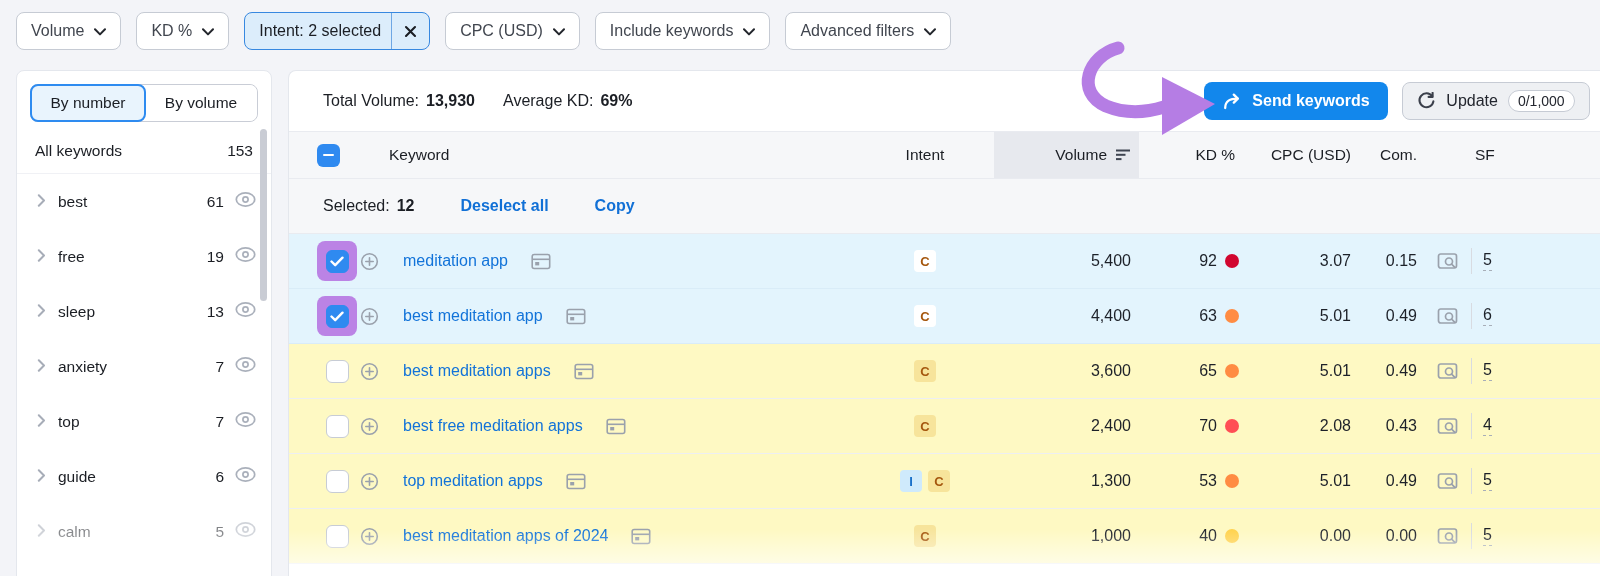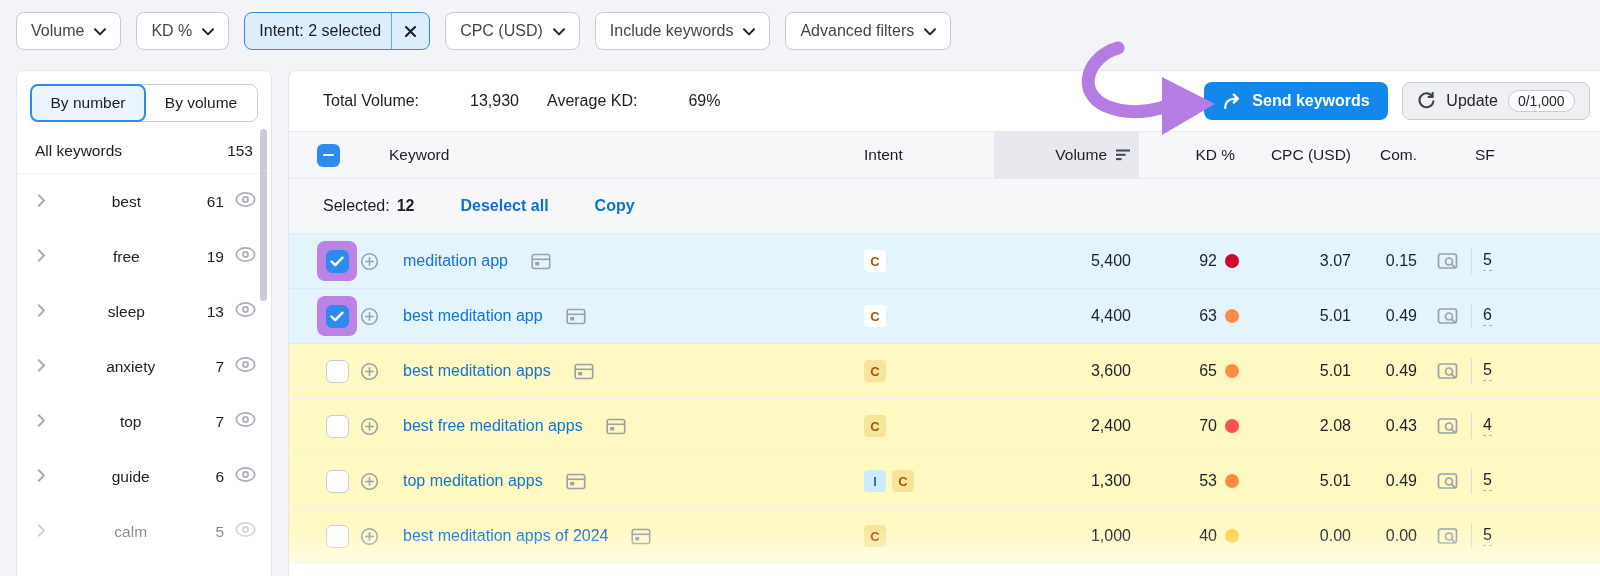--- a/index.html
+++ b/index.html
@@ -47,21 +47,21 @@
     background:#e9f4fd; border:2px solid #2e8bf0; margin:-1px; z-index:1;
   }
   .all-keywords-row {
     height:46px; padding:0 18px; display:flex; align-items:center;
     justify-content:space-between; font-size:15.5px; border-bottom:1px solid #f0f1f5;
   }
   .group-row {
     height:55px; padding:0 14px 0 20px; display:flex; align-items:center;
     gap:12px; font-size:15.5px; cursor:pointer;
   }
-  .group-label { flex:1;text-align:center; }
+  .group-label { flex:1; }
   .group-right { display:flex; align-items:center; gap:10px; }
   .side-scrollbar {
     position:absolute; right:4px; top:58px; width:7px; height:172px;
     background:#c9ccd4; border-radius:4px;
   }
   .panel-fade {
     position:absolute; left:0; right:0; bottom:0; height:52px;
     background:linear-gradient(to bottom, rgba(255,255,255,0), rgba(255,255,255,.85));
     pointer-events:none;
   }
@@ -70,42 +70,42 @@
   .main {
     position:absolute; left:288px; top:70px; right:0; bottom:-6px;
     background:#fff; border:1px solid #e4e7ed; border-right:none;
     border-radius:8px 0 0 0; overflow:hidden;
   }
   .toolbar {
     height:60px; display:flex; align-items:center; padding:0 10px 0 34px;
   }
   .stats { display:flex; gap:28px; font-size:16px; }
   .stat { display:flex; gap:7px; align-items:center; }
-  .stat b { font-weight:normal;margin-left:44px; }
+  .stat b { font-weight:bold; }
   .toolbar-buttons { margin-left:auto; display:flex; gap:14px; align-items:center; }
   .btn-send {
     height:38px; width:184px; background:#1287ec; border:none; border-radius:8px;
     color:#fff; font-size:16px; font-weight:bold; display:flex; align-items:center;
     justify-content:center; gap:10px; cursor:pointer; font-family:inherit;
   }
   .btn-update {
     height:38px; width:188px; background:#eef0f3; border:1px solid #c6cbd4; border-radius:8px;
     color:#23262e; font-size:16px; display:flex; align-items:center; justify-content:center;
     gap:10px; cursor:pointer; font-family:inherit;
   }
   .quota-pill {
     background:#fff; border:1px solid #c6cbd4; border-radius:12px;
     font-size:14px; padding:2px 9px; color:#23262e;
   }
 
   
   .cell { display:flex; align-items:center; }
   .col-check   { flex:0 0 64px; padding-left:28px; }
   .col-keyword { flex:1 1 auto; min-width:0; gap:23px; padding-left:2px; }
-  .col-intent  { flex:0 0 130px; justify-content:flex-start; padding-right:8px; gap:6px; }
+  .col-intent  { flex:0 0 130px; justify-content:center; padding-right:8px; gap:6px; }
   .col-volume  { flex:0 0 145px; justify-content:flex-end; padding-right:8px; }
   .col-kd      { flex:0 0 100px; justify-content:flex-end; gap:8px; }
   .col-cpc     { flex:0 0 112px; justify-content:flex-end; }
   .col-com     { flex:0 0 66px;  justify-content:flex-end; }
   .col-sf      { flex:0 0 95px;  padding-left:20px; }
   .col-tail    { flex:0 0 88px; }
 
   .thead {
     height:48px; display:flex; align-items:stretch; background:#f6f7f9;
     border-top:1px solid #e9ebf0; border-bottom:1px solid #e9ebf0;

